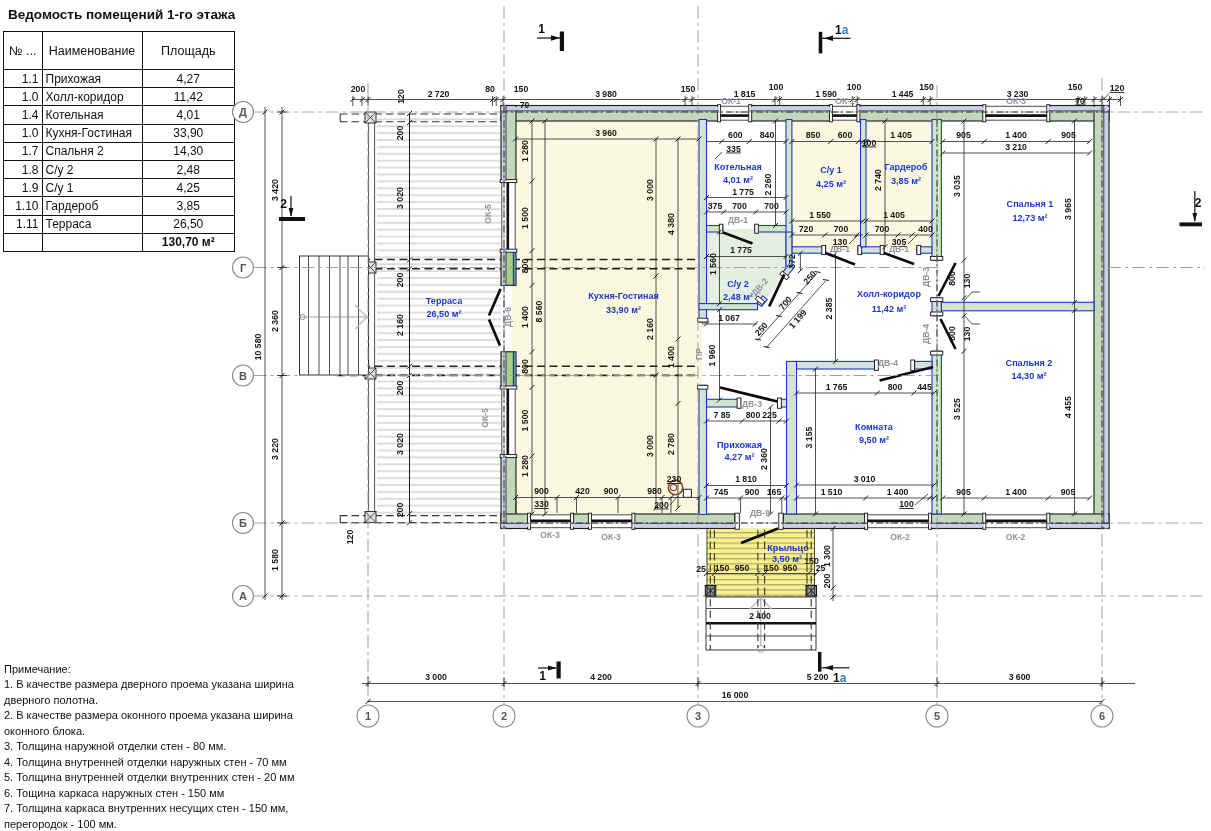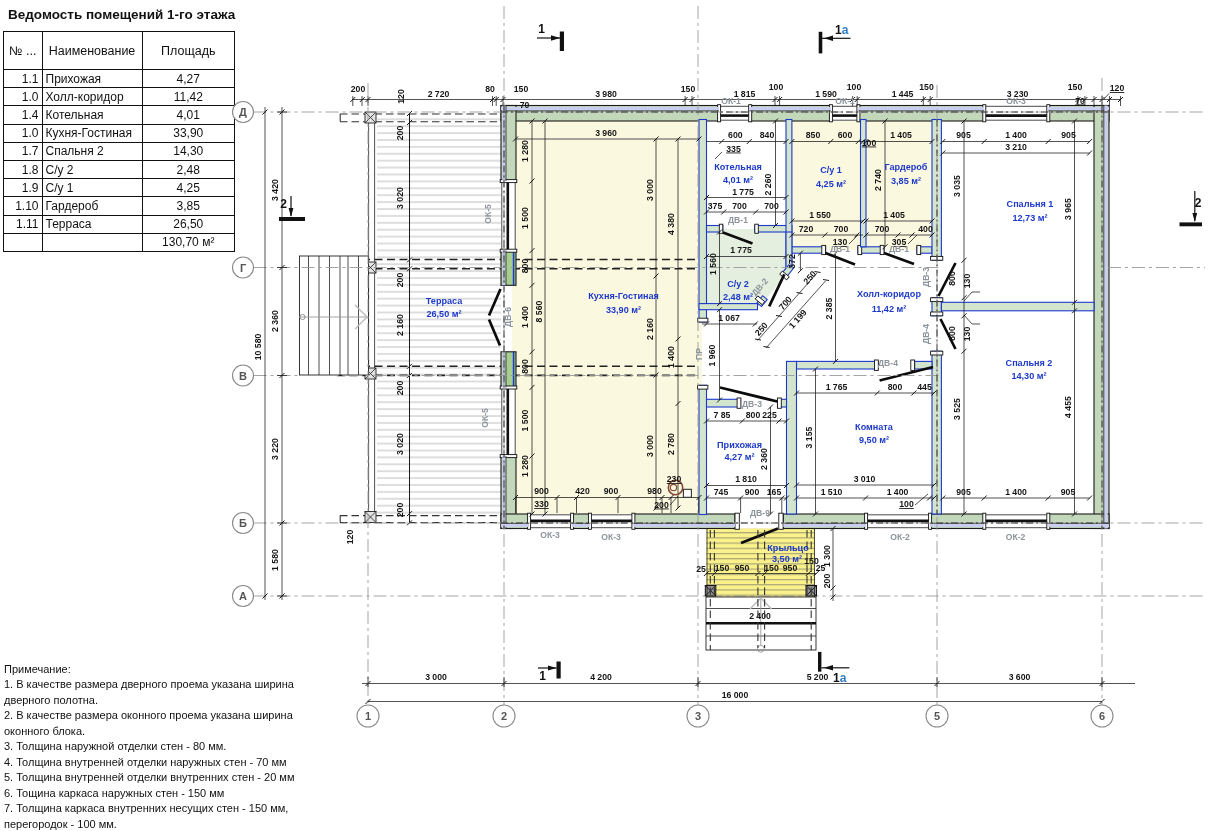--- a/index.html
+++ b/index.html
@@ -88,21 +88,21 @@
           <td class="a">3,85</td>
         </tr>
 <tr>
           <td class="n">1.11</td>
           <td>Терраса</td>
           <td class="a">26,50</td>
         </tr>
 <tr>
           <td class="n"></td>
           <td></td>
-          <td class="a" style="font-weight:normal">130,70 м²</td>
+          <td class="a" style="font-weight:bold">130,70 м²</td>
         </tr>
 </tbody>
     </table>
 
 <div id="notes">Примечание:<br>
 1. В качестве размера дверного проема указана ширина<br>
 дверного полотна.<br>
 2. В качестве размера оконного проема указана ширина<br>
 оконного блока.<br>
 3. Толщина наружной отделки стен - 80 мм.<br>

